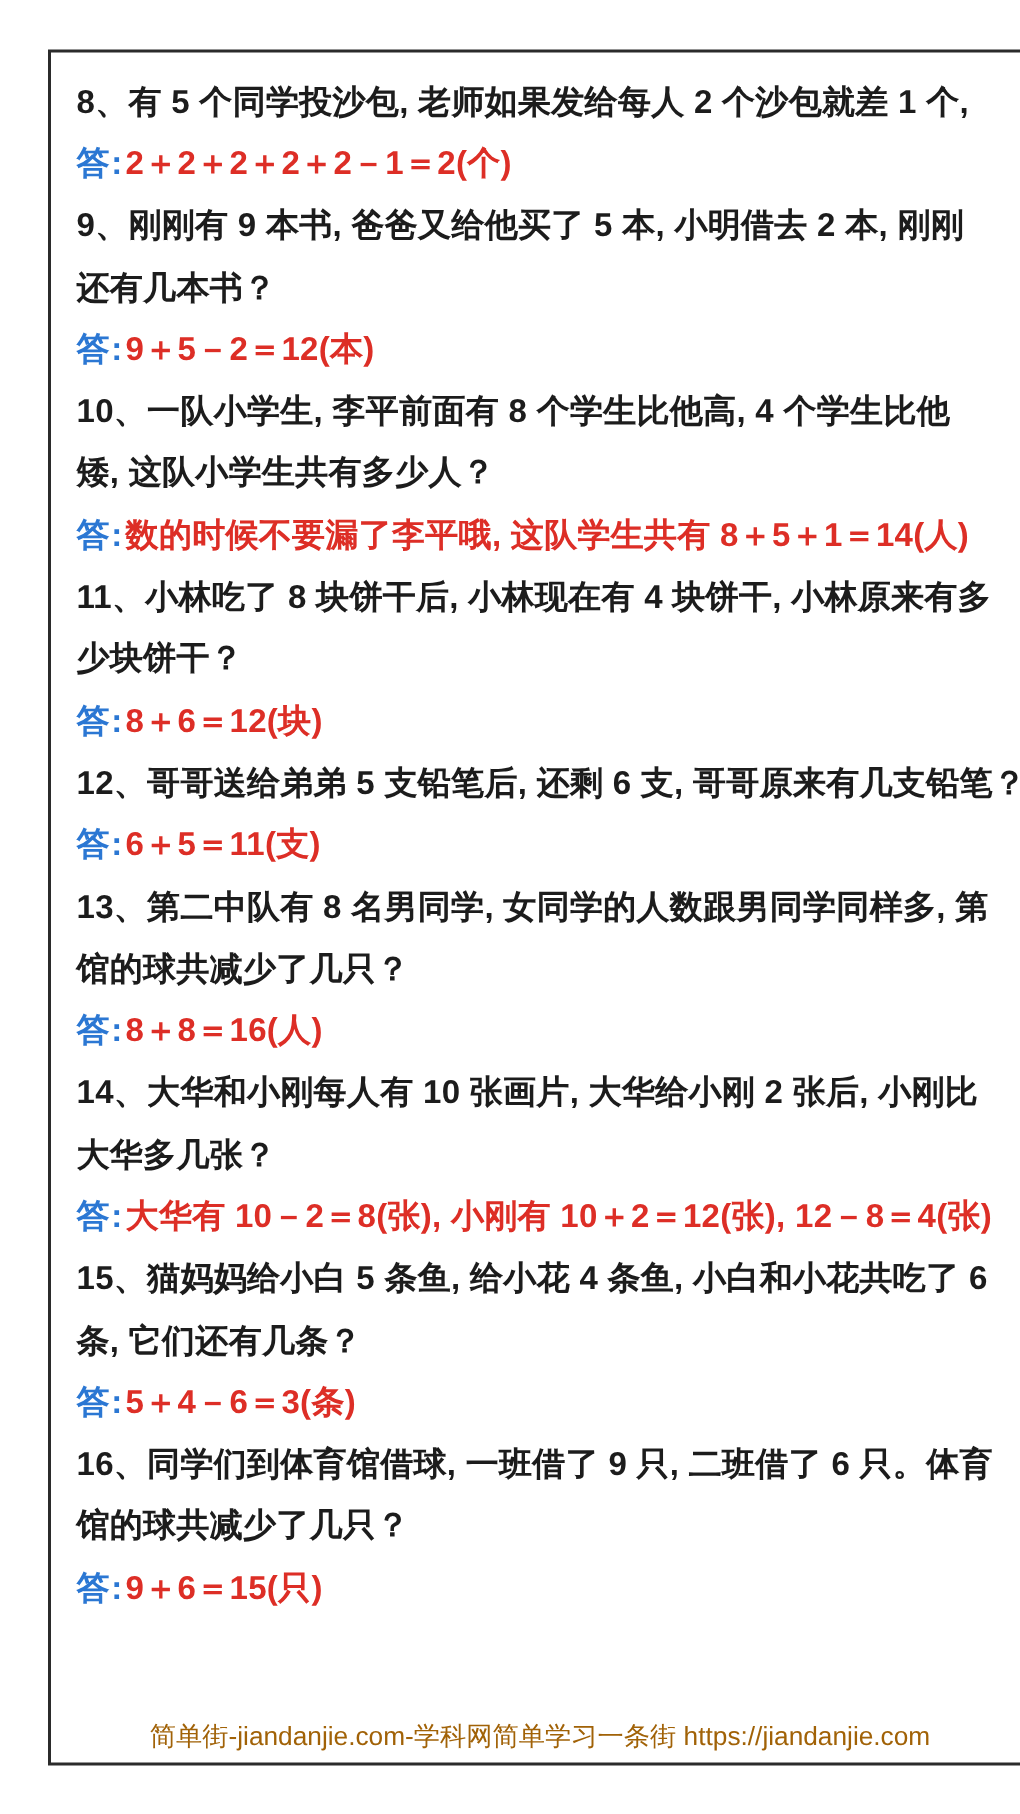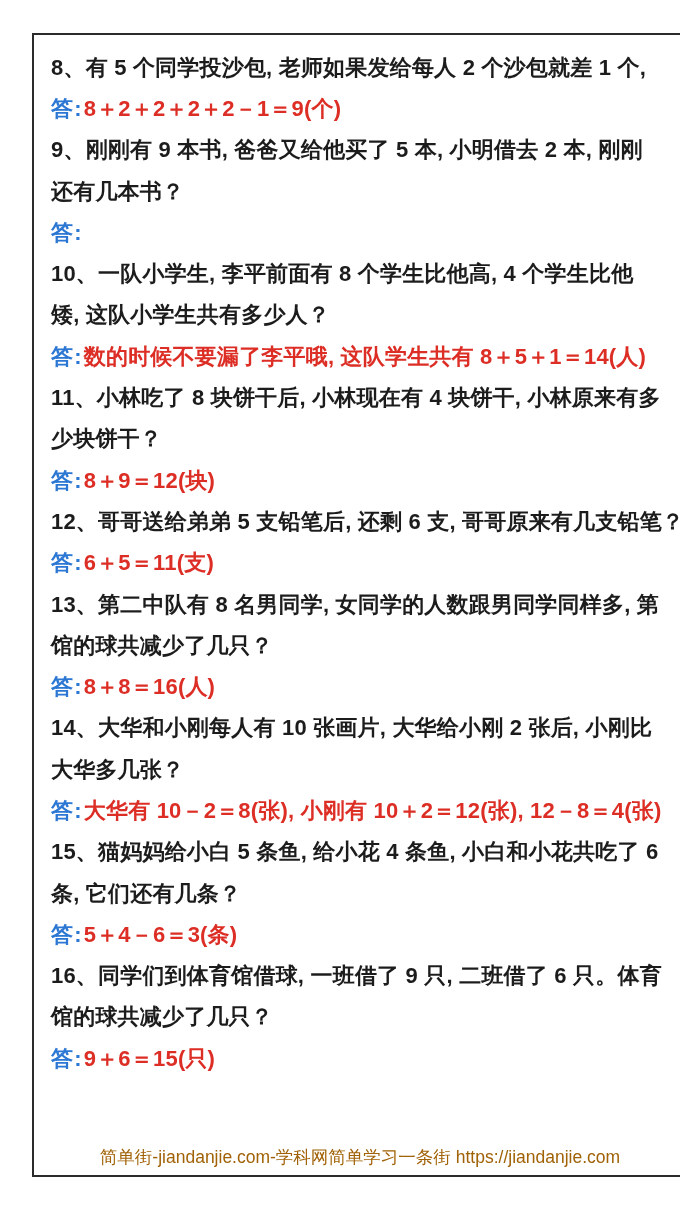--- a/index.html
+++ b/index.html
@@ -73,41 +73,42 @@
 </head>
 <body>
 
 <div class="page">
   <div class="sheet">
     <div class="body-lines" id="lines">
         <div class="line q-line">8、有 5 个同学投沙包, 老师如果发给每人 2 个沙包就差 1 个,</div>
         <div class="line a-line">
           <span class="ans-label">答</span>
           <span class="ans-colon">:</span>
-          <span class="ans-text">8＋2＋2＋2＋2－1＝9(个)</span>
+          <span class="ans-text">2＋2＋2＋2＋2－1＝2(个)</span>
         </div>
         <div class="line q-line">9、刚刚有 9 本书, 爸爸又给他买了 5 本, 小明借去 2 本, 刚刚</div>
         <div class="line q-line">还有几本书？</div>
         <div class="line a-line">
           <span class="ans-label">答</span>
           <span class="ans-colon">:</span>
+          <span class="ans-text">9＋5－2＝12(本)</span>
         </div>
         <div class="line q-line">10、一队小学生, 李平前面有 8 个学生比他高, 4 个学生比他</div>
         <div class="line q-line">矮, 这队小学生共有多少人？</div>
         <div class="line a-line">
           <span class="ans-label">答</span>
           <span class="ans-colon">:</span>
           <span class="ans-text">数的时候不要漏了李平哦, 这队学生共有 8＋5＋1＝14(人)</span>
         </div>
         <div class="line q-line">11、小林吃了 8 块饼干后, 小林现在有 4 块饼干, 小林原来有多</div>
         <div class="line q-line">少块饼干？</div>
         <div class="line a-line">
           <span class="ans-label">答</span>
           <span class="ans-colon">:</span>
-          <span class="ans-text">8＋9＝12(块)</span>
+          <span class="ans-text">8＋6＝12(块)</span>
         </div>
         <div class="line q-line">12、哥哥送给弟弟 5 支铅笔后, 还剩 6 支, 哥哥原来有几支铅笔？</div>
         <div class="line a-line">
           <span class="ans-label">答</span>
           <span class="ans-colon">:</span>
           <span class="ans-text">6＋5＝11(支)</span>
         </div>
         <div class="line q-line">13、第二中队有 8 名男同学, 女同学的人数跟男同学同样多, 第</div>
         <div class="line q-line">馆的球共减少了几只？</div>
         <div class="line a-line">

